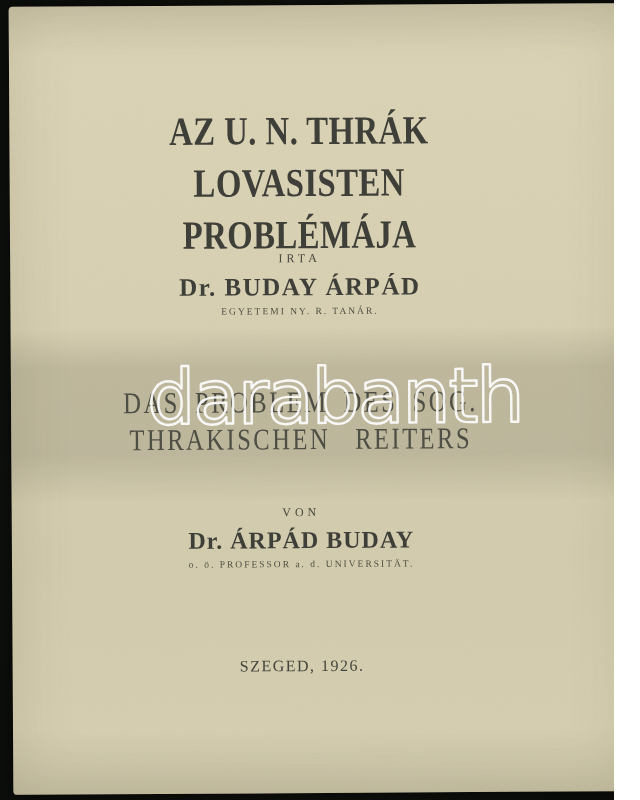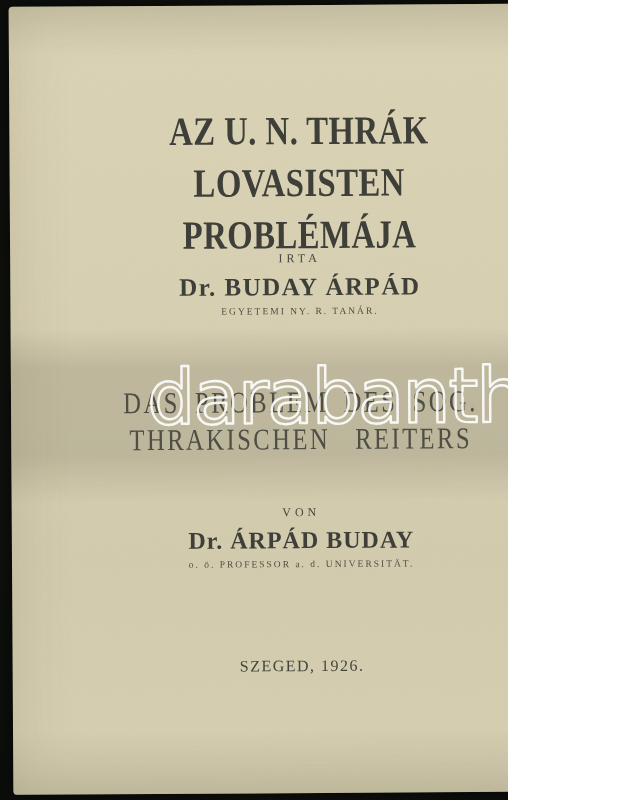--- a/index.html
+++ b/index.html
@@ -1,21 +1,21 @@
 <!DOCTYPE html>
 <html><head>
 <meta charset="utf-8">
 <style>
   html,body { margin:0; padding:0; }
   body {
     width:640px; height:800px; overflow:hidden;
     font-family:"Liberation Serif","DejaVu Serif",serif;
   }
   .photo {
-    position:relative; width:508px; height:800px; overflow:hidden;
+    position:relative; width:614px; height:800px; overflow:hidden;
     background: radial-gradient(120% 120% at 50% 45%, #14160f 0%, #0b0d0b 65%, #050705 100%);
   }
   .paper {
     position:absolute; left:11px; top:5px; width:618px; height:788px;
     transform: rotate(-0.35deg); transform-origin:50% 50%;
     background: linear-gradient(180deg, #dbd3b5 0%, #d8d0b2 35%, #d2cbad 70%, #d6cfb1 100%);
     border-radius: 4px 2px 6px 4px;
     box-shadow: inset 0 0 60px rgba(96,88,58,0.18), 0 0 16px rgba(0,0,0,0.6);
   }
   .block {

